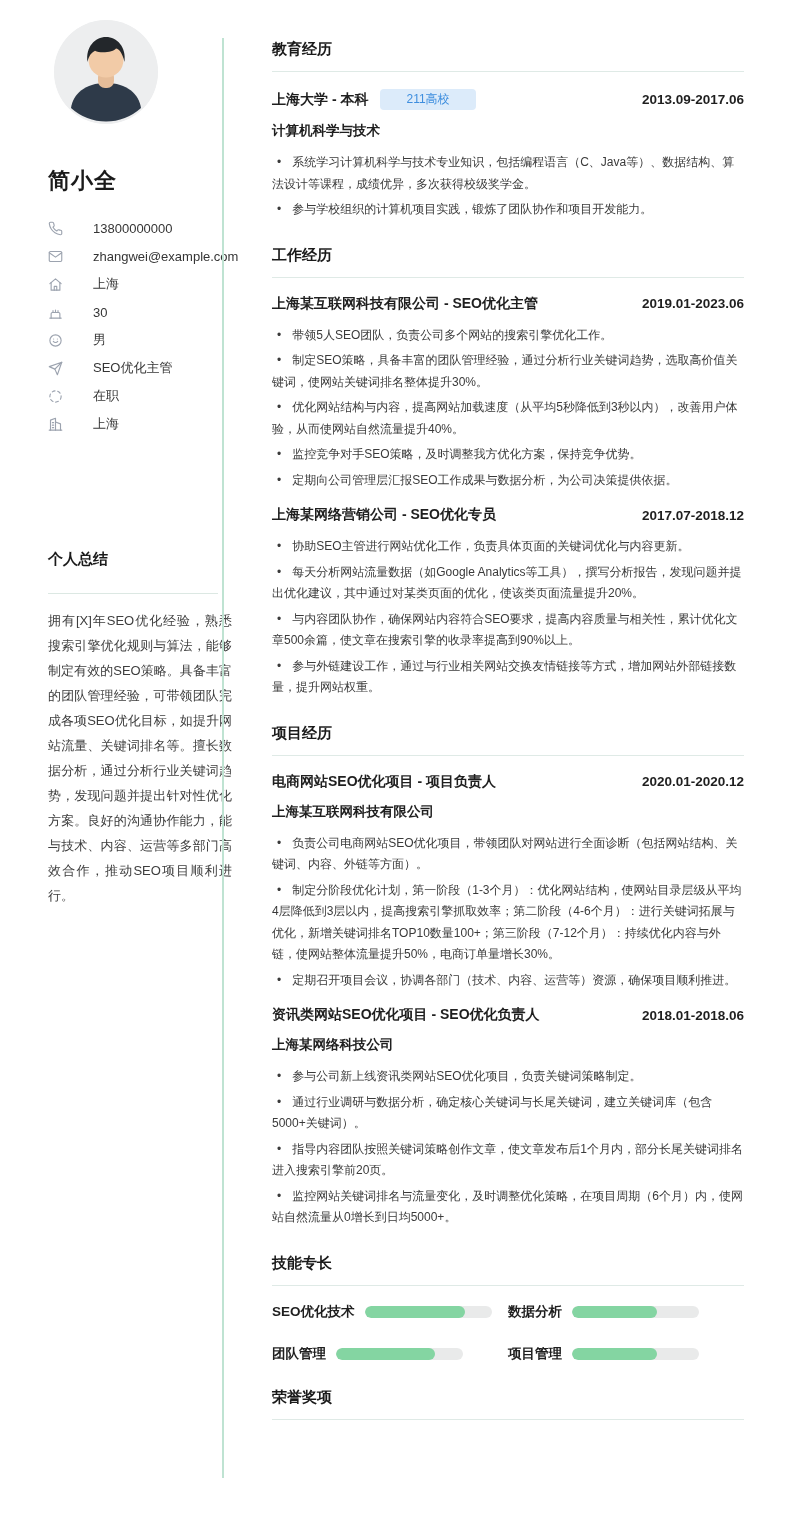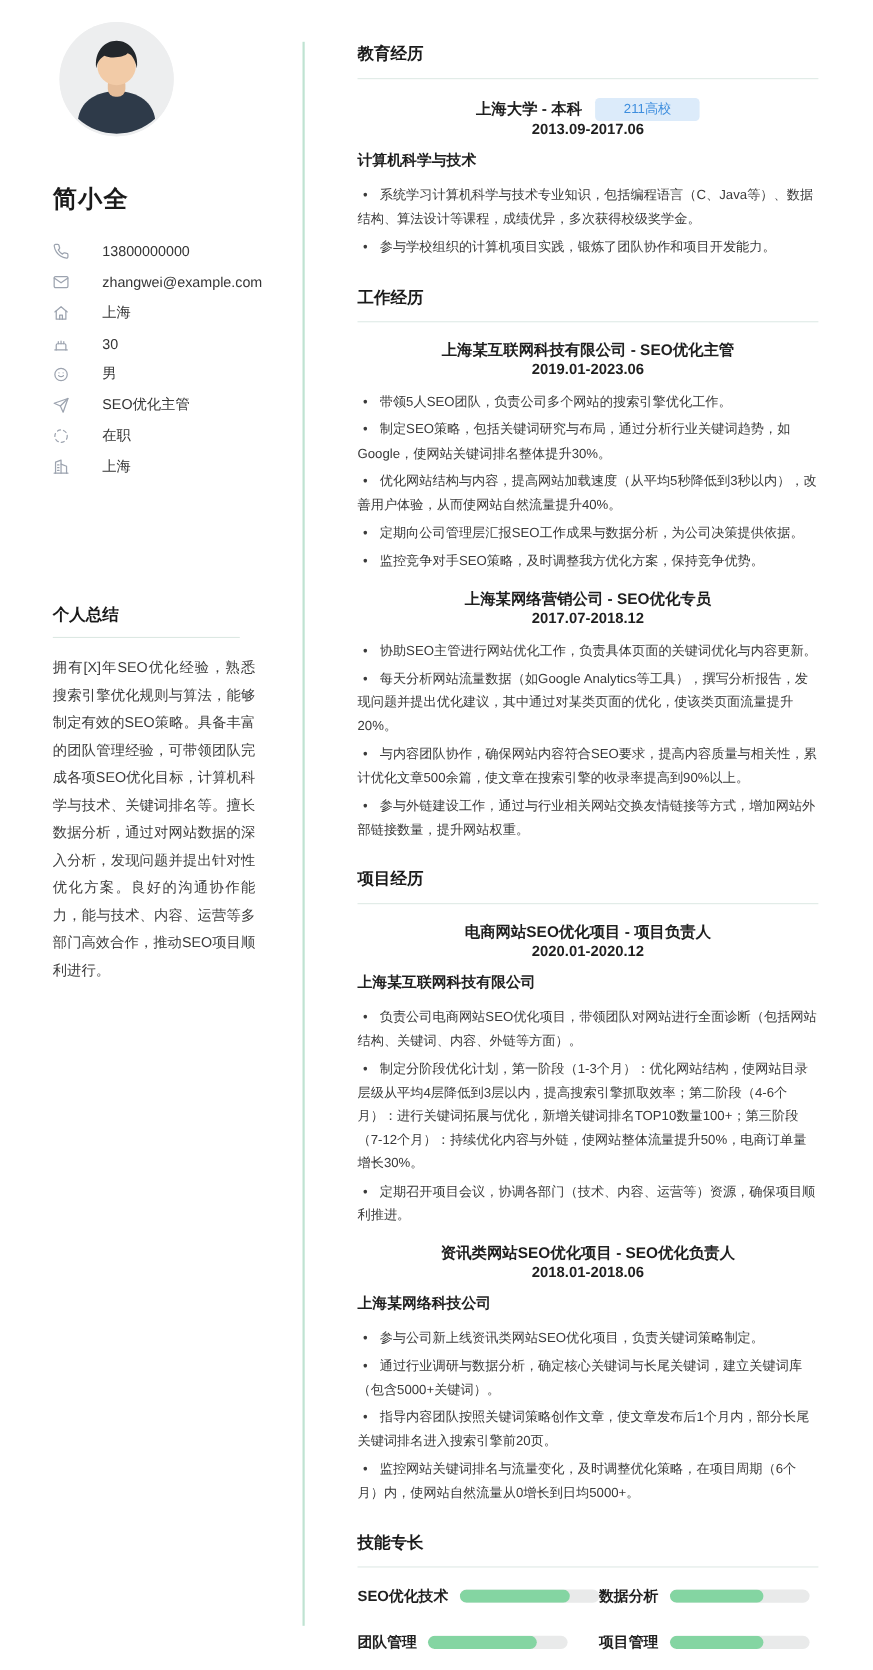--- a/index.html
+++ b/index.html
@@ -5,55 +5,55 @@
   * { margin:0; padding:0; box-sizing:border-box; }
   html,body { background:#ffffff; }
   body {
     width:794px; height:1518px; overflow:hidden;
     font-family:"Liberation Sans","DejaVu Sans",sans-serif;
     color:#2b2b2b;
   }
   .page { width:794px; height:1518px; display:flex; background:#fff; }
 
   
-  .sidebar { width:275px; flex:none; padding:20px 16px 0 48px; }
+  .sidebar { width:222px; flex:none; padding:20px 16px 0 48px; }
   .avatar {
     width:104px; height:104px; border-radius:50%; overflow:hidden;
     margin-left:6px; background:#EDEEEF;
   }
   .avatar svg { display:block; width:104px; height:104px; }
   .name { margin-top:42px; font-size:22px; font-weight:700; color:#1a1a1a; letter-spacing:1px; }
   .contacts { margin-top:18px; }
   .contact-row { display:flex; align-items:center; height:28px;gap:19px; }
   .contact-row .cicon { width:15px; height:15px; flex:none; margin-right:11px; display:flex; align-items:center; }
   .contact-row .cicon svg { width:15px; height:15px; stroke:#9CA3AF; fill:none; stroke-width:1.8; stroke-linecap:round; stroke-linejoin:round; }
   .contact-row .cval { font-size:13px; color:#353535; }
 
   .summary { margin-top:112px; }
   .side-heading {
     font-size:15px; font-weight:700; color:#1a1a1a;
-    padding-bottom:10px; border-bottom:1px solid #DCE8E3; width:170px;
+    padding-bottom:24px; border-bottom:1px solid #DCE8E3; width:170px;
   }
   .summary-text {
     margin-top:14px; width:184px;
     font-size:13px; line-height:25px; color:#3d3d3d; text-align:justify;
   }
 
   
   .divider { width:2px; flex:none; background:var(--divider,#BFE3D2); margin:38px 0 40px 0; }
 
   
   .main { flex:1; padding:40px 50px 0 48px; }
   .section { margin-bottom:25px; }
   .section-title {
     font-size:15px; font-weight:700; color:#1a1a1a;
     padding-bottom:12px; border-bottom:1px solid #DFEAE6; margin-bottom:17px;
   }
   .entry + .entry { margin-top:15px; }
-  .entry-head { display:flex; justify-content:space-between; align-items:center; margin-bottom:12px;flex-direction:column; }
+  .entry-head { display:flex; justify-content:space-between; align-items:center; margin-bottom:12px; }
   .entry-title { font-size:14px; font-weight:700; color:#1f1f1f; display:flex; align-items:center; }
   .badge {
     margin-left:12px; background:var(--badge-bg,#DCEBFA); color:var(--badge-text,#3E8EDE);
     font-size:12px; font-weight:400; padding:2px 26px; border-radius:4px; line-height:17px;
   }
   .entry-date { font-size:13.5px; font-weight:700; color:#1f1f1f; white-space:nowrap; }
   .entry-sub { font-size:13.5px; font-weight:700; color:#1f1f1f; margin-bottom:12px; }
   ul.bullets { list-style:none; }
   ul.bullets li {
     font-size:12px; line-height:21.5px; color:#3a3a3a;
@@ -170,21 +170,21 @@
             </svg>
         </span>
         <span class="cval">上海</span>
       </div>
 
 
     </div>
 
     <div class="summary">
       <div class="side-heading">个人总结</div>
-      <p class="summary-text">拥有[X]年SEO优化经验，熟悉搜索引擎优化规则与算法，能够制定有效的SEO策略。具备丰富的团队管理经验，可带领团队完成各项SEO优化目标，计算机科学与技术、关键词排名等。擅长数据分析，通过对网站数据的深入分析，发现问题并提出针对性优化方案。良好的沟通协作能力，能与技术、内容、运营等多部门高效合作，推动SEO项目顺利进行。</p>
+      <p class="summary-text">拥有[X]年SEO优化经验，熟悉搜索引擎优化规则与算法，能够制定有效的SEO策略。具备丰富的团队管理经验，可带领团队完成各项SEO优化目标，如提升网站流量、关键词排名等。擅长数据分析，通过分析行业关键词趋势，发现问题并提出针对性优化方案。良好的沟通协作能力，能与技术、内容、运营等多部门高效合作，推动SEO项目顺利进行。</p>
     </div>
 
   </aside>
 
   <div class="divider"></div>
 
   <main class="main">
 
     <section class="section">
       <h2 class="section-title">教育经历</h2>
@@ -207,24 +207,24 @@
     <section class="section">
       <h2 class="section-title">工作经历</h2>
 
       <div class="entry">
         <div class="entry-head">
           <div class="entry-title">上海某互联网科技有限公司 - SEO优化主管</div>
           <span class="entry-date">2019.01-2023.06</span>
         </div>
         <ul class="bullets">
           <li>带领5人SEO团队，负责公司多个网站的搜索引擎优化工作。</li>
-          <li>制定SEO策略，包括关键词研究与布局，通过分析行业关键词趋势，如Google，使网站关键词排名整体提升30%。</li>
+          <li>制定SEO策略，具备丰富的团队管理经验，通过分析行业关键词趋势，选取高价值关键词，使网站关键词排名整体提升30%。</li>
           <li>优化网站结构与内容，提高网站加载速度（从平均5秒降低到3秒以内），改善用户体验，从而使网站自然流量提升40%。</li>
+          <li>监控竞争对手SEO策略，及时调整我方优化方案，保持竞争优势。</li>
           <li>定期向公司管理层汇报SEO工作成果与数据分析，为公司决策提供依据。</li>
-          <li>监控竞争对手SEO策略，及时调整我方优化方案，保持竞争优势。</li>
         </ul>
       </div>
 
       <div class="entry">
         <div class="entry-head">
           <div class="entry-title">上海某网络营销公司 - SEO优化专员</div>
           <span class="entry-date">2017.07-2018.12</span>
         </div>
         <ul class="bullets">
           <li>协助SEO主管进行网站优化工作，负责具体页面的关键词优化与内容更新。</li>

